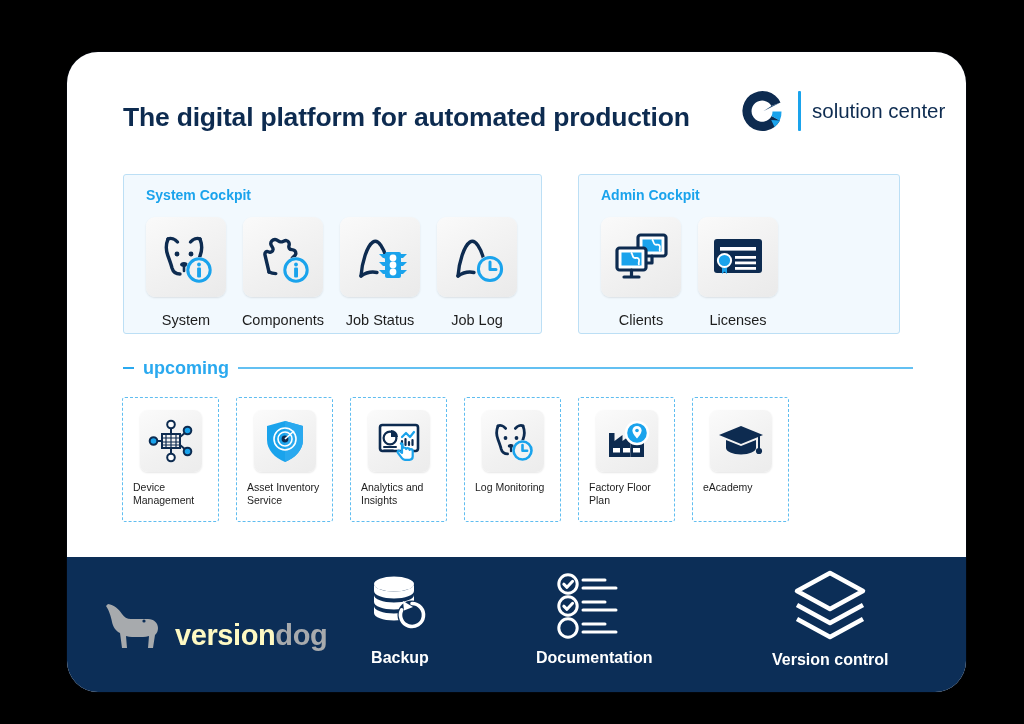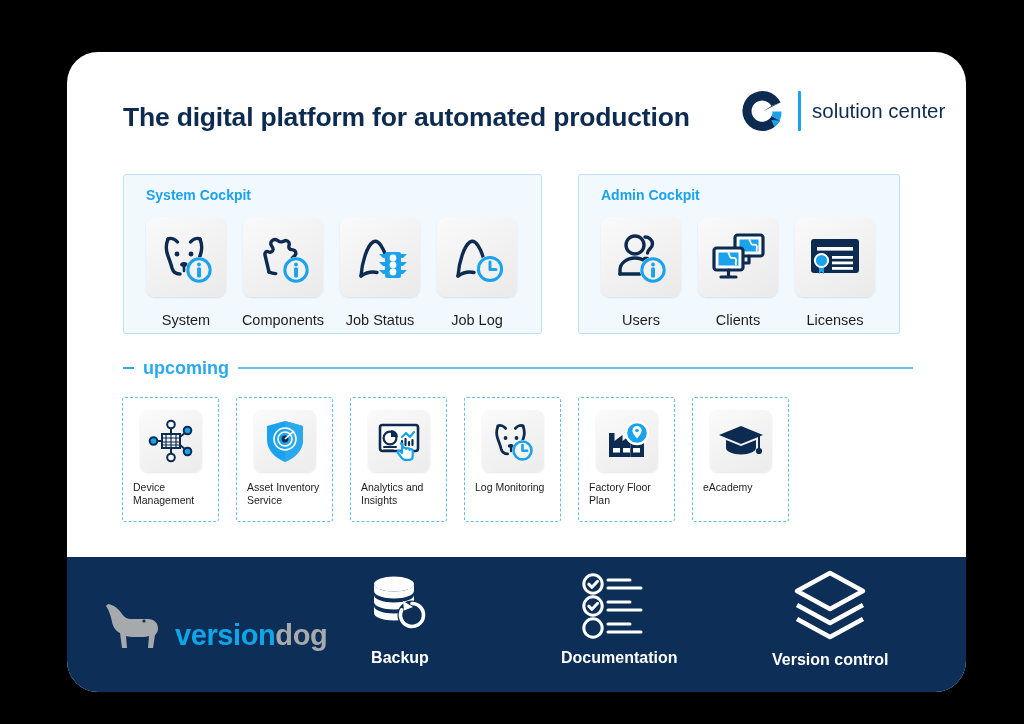--- a/index.html
+++ b/index.html
@@ -90,21 +90,21 @@
     align-self:flex-start;padding-left:10px;
   }
 
   
   .footer{
     position:absolute;left:0;top:505px;width:899px;height:135px;
     background:#0c2e57;
   }
   .vd-logo{position:absolute;left:37px;top:41px;display:flex;align-items:flex-end;gap:9px;}
   .vd-word{font-size:29px;font-weight:bold;letter-spacing:-.4px;line-height:1;padding-bottom:4px;}
-  .vd-word .w{color:#0ea5e9;}
+  .vd-word .w{color:#fef9c3;}
   .vd-word .g{color:#a7aaad;}
 
   .f-item{position:absolute;display:flex;flex-direction:column;align-items:center;}
   .f-label{margin-top:10px;font-size:16px;font-weight:bold;color:#ffffff;white-space:nowrap;}
 </style>
 </head>
 <body>
 
 <div class="stage">
   <div class="card">
@@ -193,36 +193,20 @@
           <div class="tile-label">Job Log</div>
         </div>
 
       </div>
     </div>
 
     <div class="panel" style="left:511px;top:122px;width:320px;height:158px;">
       <div class="panel-title">Admin Cockpit</div>
       <div class="tile-row">
 
-        <div class="tile">
-          <div class="tile-box">
-            <svg width="62" height="62" viewBox="0 0 62 62">
-              <path d="M25 10c5 0 9 4 9 9s-4 9-9 9-9-4-9-9 4-9 9-9z" fill="none" stroke="#0d2b50" stroke-width="3.4"></path>
-              <path d="M10 48v-4c0-6.6 6.7-12 15-12s15 5.4 15 12v4" fill="none" stroke="#0d2b50" stroke-width="3.4" stroke-linecap="round"></path>
-              <path d="M10 48h20" fill="none" stroke="#0d2b50" stroke-width="3.4" stroke-linecap="round"></path>
-              <path d="M35 11c4 0 7.5 2.8 7.5 7 0 4.4-5 5.4-5 9" fill="none" stroke="#0d2b50" stroke-width="3.4" stroke-linecap="round"></path>
-              <path d="M37.5 32.5h-3" fill="none" stroke="#0d2b50" stroke-width="3.4" stroke-linecap="round"></path>
-              <circle cx="43" cy="44" r="13" fill="#f1f1f1"></circle>
-              <circle cx="43" cy="44" r="11.2" fill="none" stroke="#1aa3ec" stroke-width="3"></circle>
-              <circle cx="43" cy="38.5" r="1.9" fill="#1aa3ec"></circle>
-              <rect x="41.1" y="41.6" width="3.9" height="10" rx="1" fill="#1aa3ec"></rect>
-            </svg>
-          </div>
-          <div class="tile-label">Users</div>
-        </div>
 
         <div class="tile">
           <div class="tile-box">
             <svg width="62" height="62" viewBox="0 0 62 62">
               <rect x="28" y="9" width="28" height="21" rx="2.6" fill="#ffffff" stroke="#0d2b50" stroke-width="3.2"></rect>
               <rect x="32.5" y="13.5" width="19" height="12" fill="#1aa3ec"></rect>
               <path d="M42 13.5c2 1.5 1 4 3 5s3-1 4.5 1-1 4 .6 6" fill="none" stroke="#ffffff" stroke-width="1.8"></path>
               <path d="M42 30v7h-6" fill="none" stroke="#0d2b50" stroke-width="3.2" stroke-linecap="round" stroke-linejoin="round"></path>
               <rect x="7" y="22" width="29" height="22" rx="2.6" fill="#ffffff" stroke="#0d2b50" stroke-width="3.2"></rect>
               <rect x="11.5" y="26.5" width="20" height="13" fill="#1aa3ec"></rect>
@@ -385,21 +369,21 @@
           <path d="M7 11v7c0 4.2 9 7.5 20 7.5S47 22.2 47 18v-7c0 4.2-9 7.5-20 7.5S7 15.2 7 11z" fill="#ffffff"></path>
           <path d="M7 22v7c0 4.2 9 7.5 20 7.5S47 33.2 47 29v-7c0 4.2-9 7.5-20 7.5S7 26.2 7 22z" fill="#ffffff"></path>
           <path d="M7 33v7c0 4.2 9 7.5 20 7.5S47 44.2 47 40v-7c0 4.2-9 7.5-20 7.5S7 37.2 7 33z" fill="#ffffff"></path>
           <circle cx="45" cy="42" r="14.5" fill="#0c2e57"></circle>
           <path d="M45 30.5a11.5 11.5 0 1 1-10.3 6.4" fill="none" stroke="#ffffff" stroke-width="3.6" stroke-linecap="round"></path>
           <path d="M36 28l1 9.5 9-3.5z" fill="#ffffff"></path>
         </svg>
         <div class="f-label">Backup</div>
       </div>
 
-      <div class="f-item" style="left:494px;top:16px;">
+      <div class="f-item" style="left:469px;top:16px;">
         <svg width="80" height="66" viewBox="0 0 80 66">
           <circle cx="14" cy="11" r="9.2" fill="none" stroke="#ffffff" stroke-width="3"></circle>
           <path d="M9.8 11.2 13 14.3l5.6-6" fill="none" stroke="#ffffff" stroke-width="3" stroke-linecap="round" stroke-linejoin="round"></path>
           <circle cx="14" cy="33" r="9.2" fill="none" stroke="#ffffff" stroke-width="3"></circle>
           <path d="M9.8 33.2 13 36.3l5.6-6" fill="none" stroke="#ffffff" stroke-width="3" stroke-linecap="round" stroke-linejoin="round"></path>
           <circle cx="14" cy="55" r="9.2" fill="none" stroke="#ffffff" stroke-width="3"></circle>
           <path d="M29 7h22M29 15h33" stroke="#ffffff" stroke-width="3" stroke-linecap="round"></path>
           <path d="M29 29h22M29 37h33" stroke="#ffffff" stroke-width="3" stroke-linecap="round"></path>
           <path d="M29 51h22M29 59h33" stroke="#ffffff" stroke-width="3" stroke-linecap="round"></path>
         </svg>

